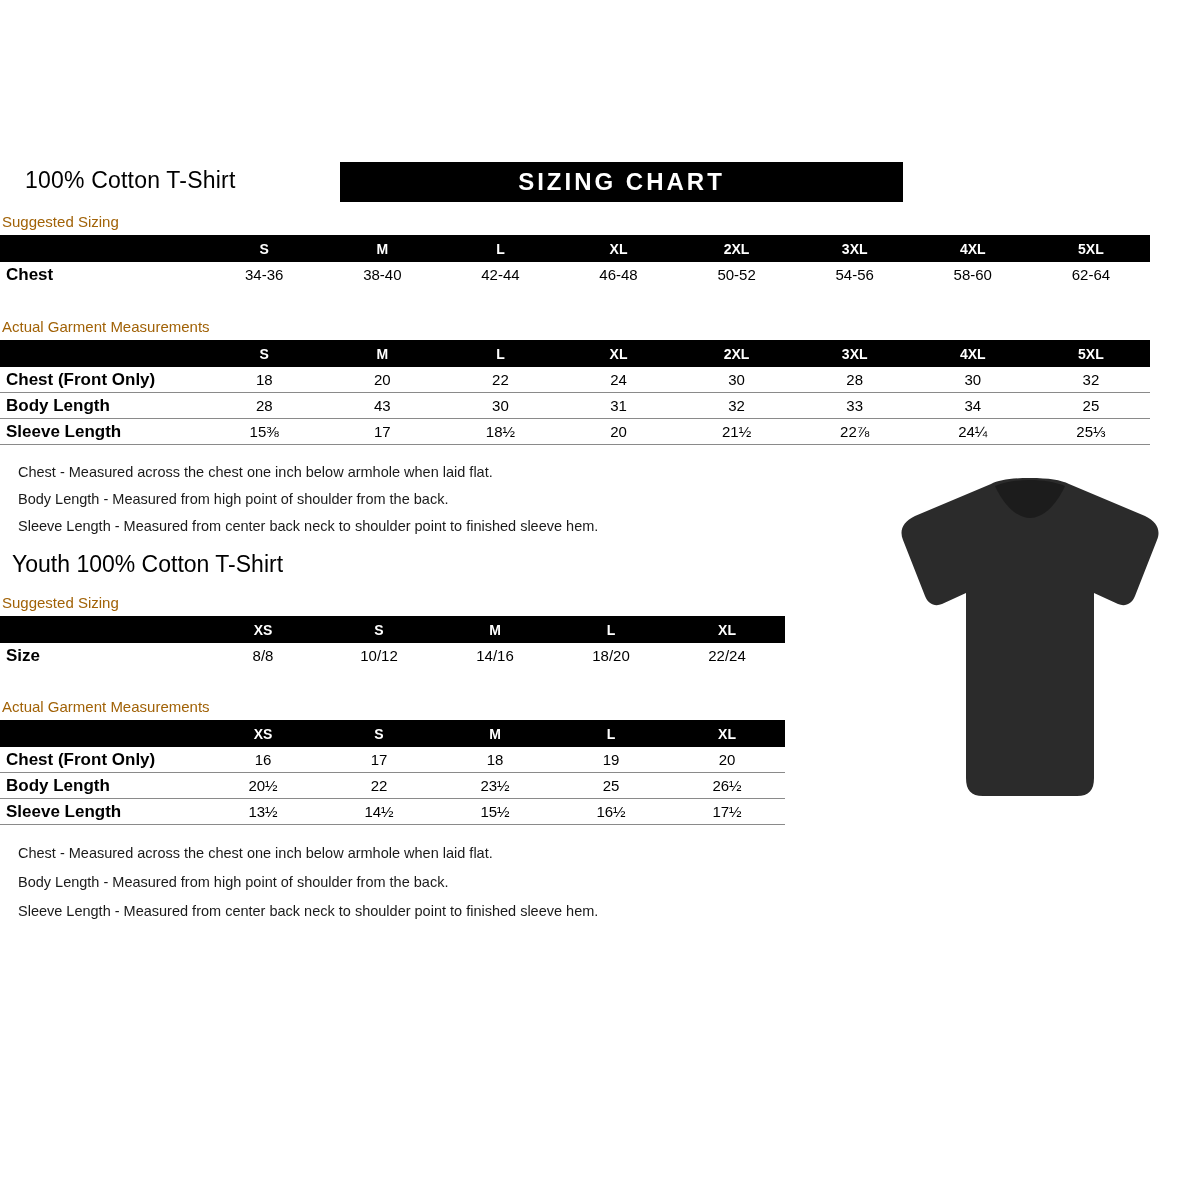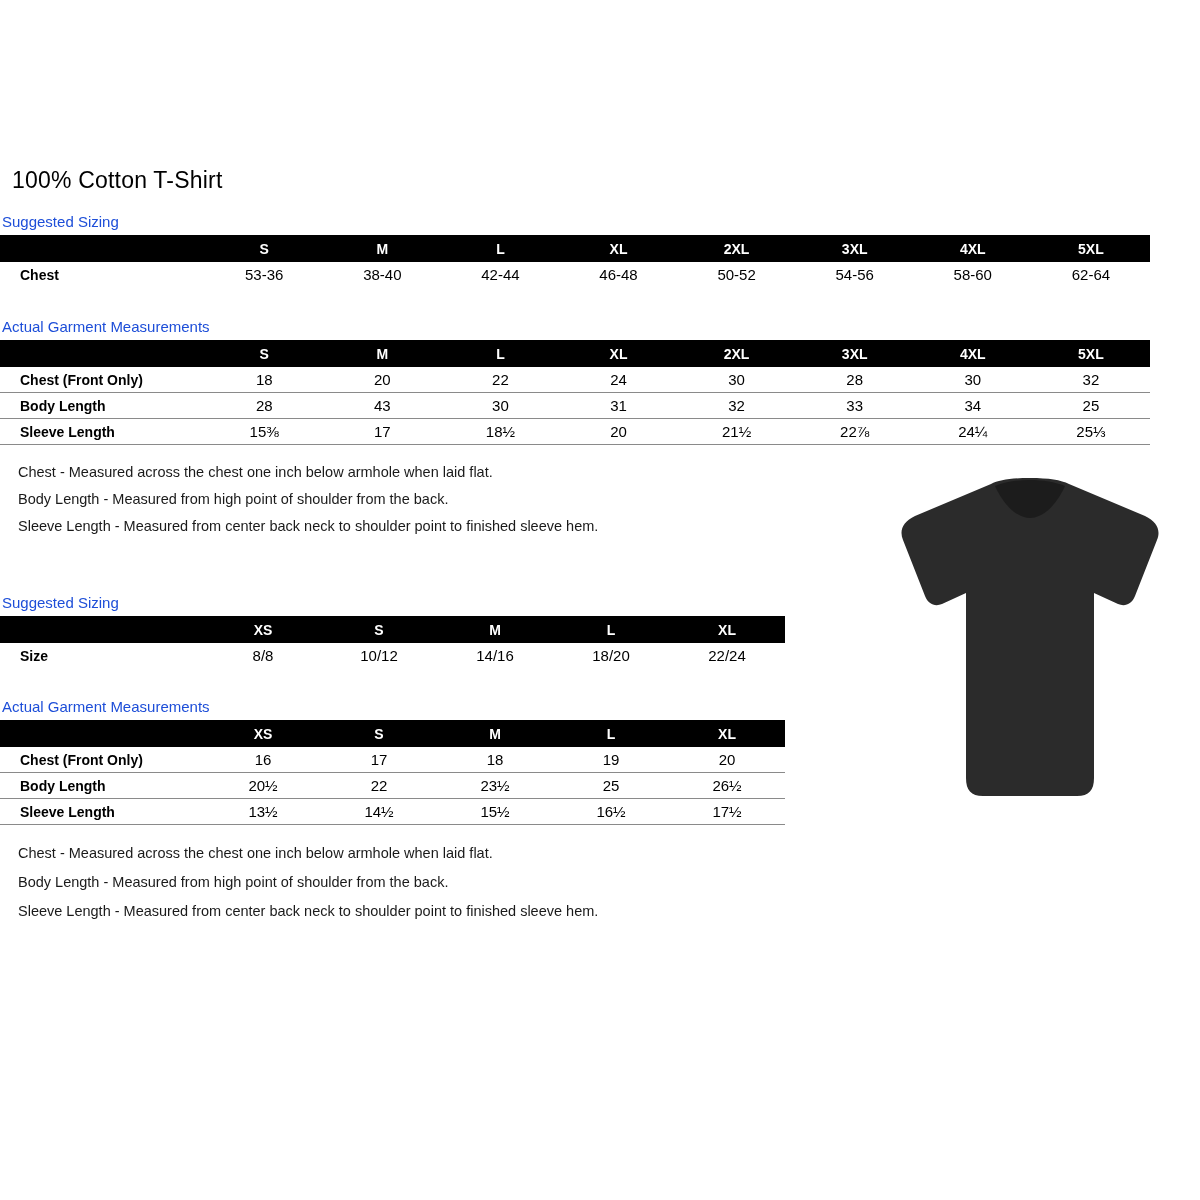--- a/index.html
+++ b/index.html
@@ -17,21 +17,21 @@
   }
   .page {
     position: absolute;
     left: 0; top: 0;
     width: 1200px;
     height: 1200px;
   }
   
   .adult-title {
     position: absolute;
-    left: 12px;
+    left: 25px;
     top: 167px;
     font-size: 23px;
     font-weight: normal;
     letter-spacing: 0.2px;
     white-space: nowrap;
   }
   .sizing-chart-banner {
     position: absolute;
     left: 340px;
     top: 162px;
@@ -44,21 +44,21 @@
     justify-content: center;
   }
   .sizing-chart-banner span {
     font-size: 24px;
     font-weight: bold;
     letter-spacing: 3px;
   }
   .section-label {
     position: absolute;
     font-size: 15px;
-    color: #1d4ed8;
+    color: #a16207;
     white-space: nowrap;
   }
   
   table.sz {
     position: absolute;
     border-collapse: collapse;
     table-layout: fixed;
   }
   table.sz th, table.sz td {
     padding: 0;
@@ -74,23 +74,23 @@
     font-weight: bold;
     font-size: 14px;
     height: 27px;
   }
   table.sz thead th.rowhead {
     background: #000000;
     color: #000000;
   }
   table.sz td.rowhead {
     text-align: left;
-    padding-left: 20px;
+    padding-left: 6px;
     font-weight: bold;
-    font-size: 14px;
+    font-size: 17px;
   }
   table.sz tbody tr.bordered td {
     border-bottom: 1px solid #8a8a8a;
   }
   table.sz tbody tr.bordered:first-child td {
     border-top: 0;
   }
   
   .note {
     position: absolute;
@@ -115,20 +115,23 @@
   }
   .shirt-wrap svg { display: block; }
 </style>
 </head>
 <body>
 
 <div class="page">
 
   <div class="adult-title">100% Cotton T-Shirt</div>
 
+  <div class="sizing-chart-banner">
+    <span>SIZING CHART</span>
+  </div>
 
   <div class="section-label" style="left:2px; top:213px;">Suggested Sizing</div>
 
   <table class="sz" style="left:0px; top:235px; width:1150px;">
     <colgroup>
       <col style="width:205px;">
       <col style="width:118px;">
         <col style="width:118px;">
         <col style="width:118px;">
         <col style="width:118px;">
@@ -146,21 +149,21 @@
         <th>XL</th>
         <th>2XL</th>
         <th>3XL</th>
         <th>4XL</th>
         <th>5XL</th>
       </tr>
     </thead>
     <tbody>
       <tr>
         <td class="rowhead">Chest</td>
-        <td>53-36</td>
+        <td>34-36</td>
         <td>38-40</td>
         <td>42-44</td>
         <td>46-48</td>
         <td>50-52</td>
         <td>54-56</td>
         <td>58-60</td>
         <td>62-64</td>
       </tr>
     </tbody>
   </table>
@@ -226,20 +229,21 @@
         <td>24¼</td>
         <td>25⅓</td>
       </tr>
     </tbody>
   </table>
 
   <div class="note" style="left:18px; top:464px;">Chest - Measured across the chest one inch below armhole when laid flat.</div>
   <div class="note" style="left:18px; top:491px;">Body Length - Measured from high point of shoulder from the back.</div>
   <div class="note" style="left:18px; top:518px;">Sleeve Length - Measured from center back neck to shoulder point to finished sleeve hem.</div>
 
+  <div class="youth-title">Youth 100% Cotton T-Shirt</div>
 
   <div class="section-label" style="left:2px; top:594px;">Suggested Sizing</div>
 
   <table class="sz" style="left:0px; top:616px; width:785px;">
     <colgroup>
       <col style="width:205px;">
       <col style="width:116px;">
         <col style="width:116px;">
         <col style="width:116px;">
         <col style="width:116px;">

